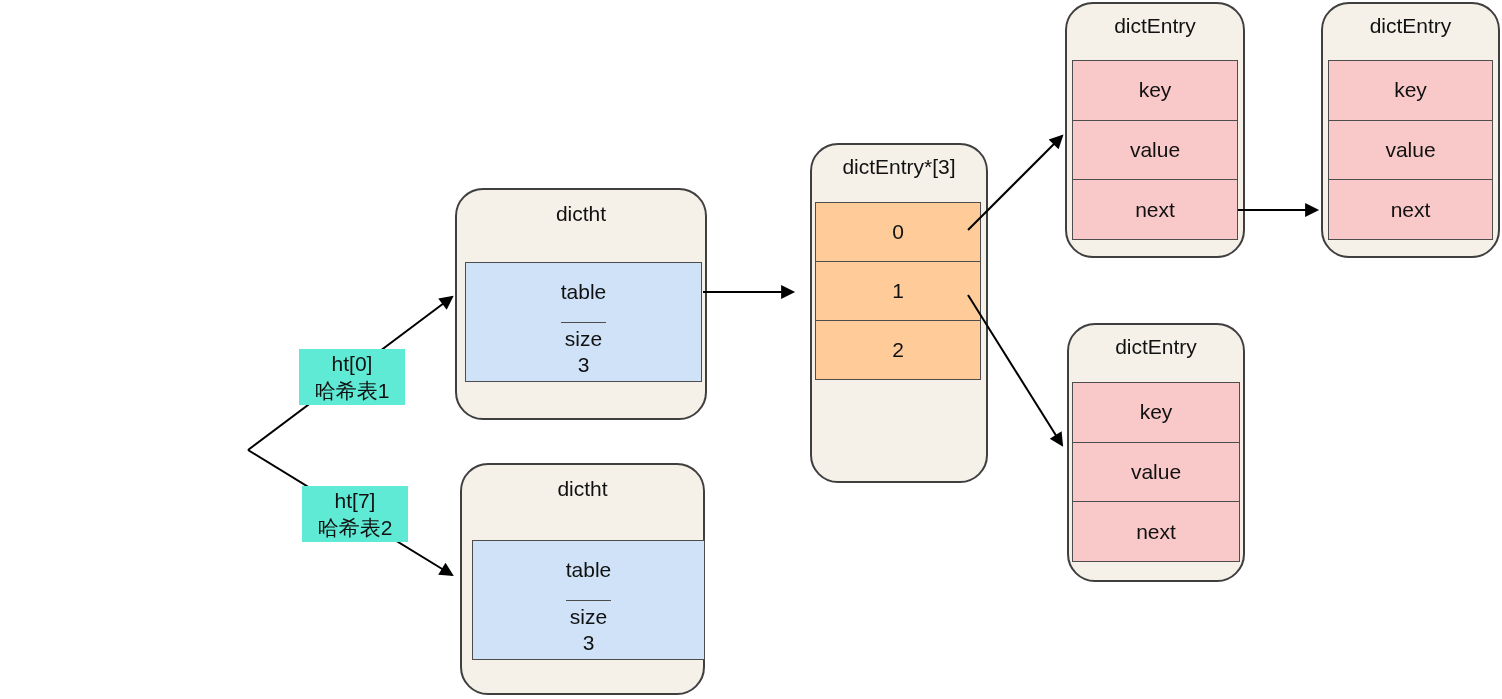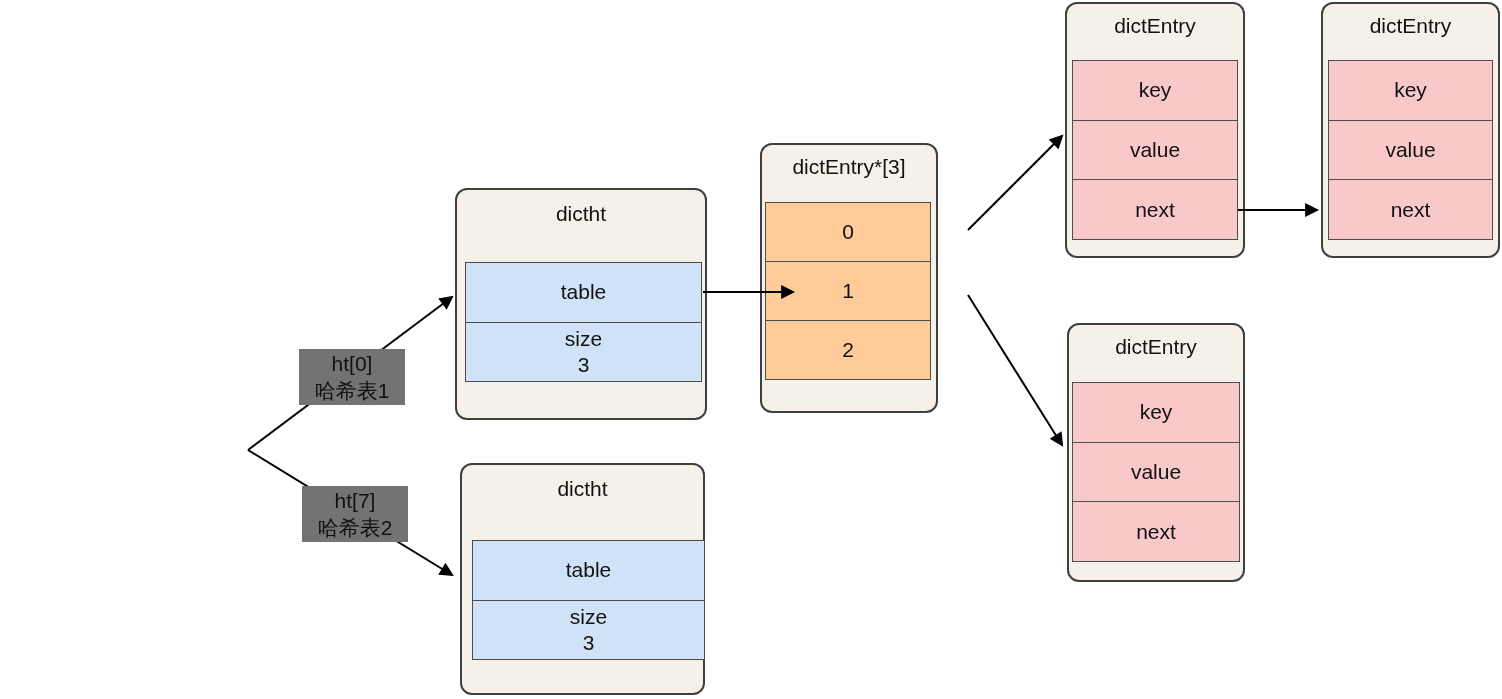--- a/index.html
+++ b/index.html
@@ -1,39 +1,39 @@
 <!DOCTYPE html>
 <html style="--node-fill: #f5f1e9; --node-border: #3f3f3f; --blue-fill: #cfe2f7; --orange-fill: #ffcc99; --pink-fill: #f9c8c9; --arrow: #000000;"><head>
 <meta charset="utf-8">
 <style>
   html,body{margin:0;padding:0;background:#ffffff;}
   body{font-family:"Liberation Sans",sans-serif;color:#111;}
   .canvas{position:relative;width:1502px;height:699px;background:#ffffff;overflow:hidden;}
 
   .node{position:absolute;background:var(--node-fill,#f5f1e9);border:2px solid var(--node-border,#3f3f3f);
-        border-radius:12px;box-sizing:border-box;}
+        border-radius:28px;box-sizing:border-box;}
   .node-title{position:absolute;left:0;right:0;text-align:center;font-size:21px;}
 
   .stack{position:absolute;display:flex;flex-direction:column;box-sizing:border-box;
          border:1.5px solid #4d4d4d;}
   .stack .cell{flex:1;display:flex;flex-direction:column;align-items:center;justify-content:center;
                font-size:21px;line-height:26px;}
   .stack .cell:not(:last-child){border-bottom:1.5px solid #4d4d4d;}
-  .blue{background:var(--blue-fill,#cfe2f7);}
+  .blue{background:var(--blue-fill,#cfe2f7);align-items:center;}
   .orange{background:var(--orange-fill,#ffcc99);}
   .pink{background:var(--pink-fill,#f9c8c9);}
 
   .single-field{position:absolute;box-sizing:border-box;border:1.5px solid #4d4d4d;
                 display:flex;align-items:center;justify-content:center;font-size:21px;}
 
   .edges{position:absolute;left:0;top:0;width:1502px;height:699px;pointer-events:none;}
   .edge{stroke:var(--arrow,#000);stroke-width:2;fill:none;}
 
   .edge-label{position:absolute;text-align:center;font-size:21px;line-height:27px;
-              background:#737373;padding:1px 3px;white-space:nowrap;}
+              background:#5eead4;padding:1px 3px;white-space:nowrap;}
 </style>
 </head>
 <body>
 
 <div class="canvas">
 
 
   <div class="node" style="left:455px;top:188px;width:252px;height:232px;">
     <div class="node-title" style="top:12px;">dictht</div>
     <div class="stack blue" style="left:8px;top:72px;width:237px;height:120px;">
@@ -53,21 +53,21 @@
       <div class="cell">
         <span>table</span>
       </div>
       <div class="cell">
         <span>size</span>
         <span>3</span>
       </div>
     </div>
   </div>
 
-  <div class="node" style="left:760px;top:143px;width:178px;height:270px;">
+  <div class="node" style="left:810px;top:143px;width:178px;height:340px;">
     <div class="node-title" style="top:10px;">dictEntry*[3]</div>
     <div class="stack orange" style="left:3px;top:57px;width:166px;height:178px;">
       <div class="cell">0</div>
       <div class="cell">1</div>
       <div class="cell">2</div>
     </div>
   </div>
 
   <div class="node" style="left:1065px;top:2px;width:180px;height:256px;">
     <div class="node-title" style="top:10px;">dictEntry</div>

